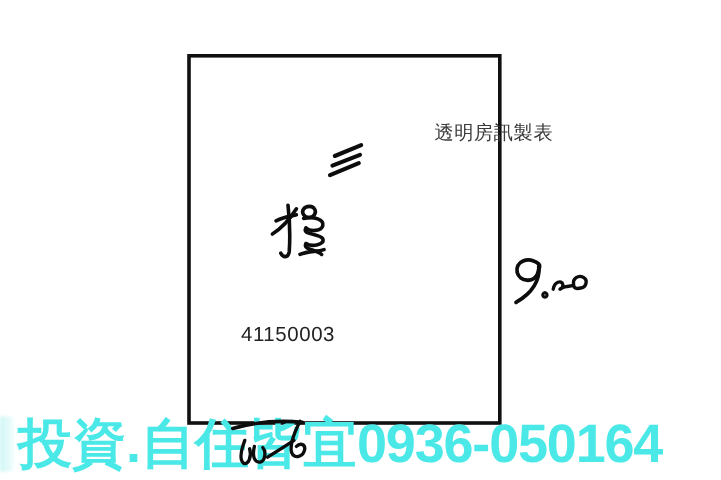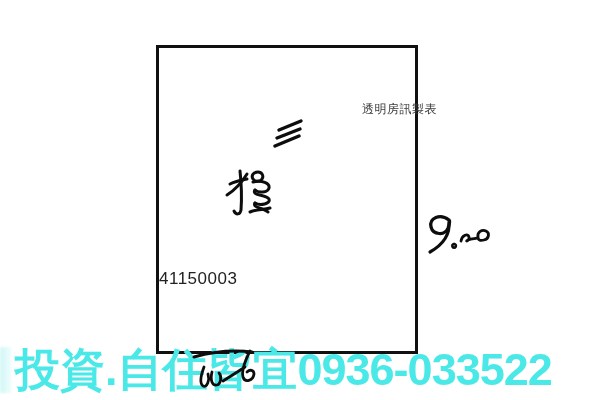--- a/index.html
+++ b/index.html
@@ -15,38 +15,39 @@
     position:absolute;
     left:156px;top:45px;
     width:256px;height:303px;
     border:3px solid #101010;
     z-index:1;
   }
   
   .credit{
     position:absolute;
     left:362px;top:101px;
-    font-size:12px;
+    font-size:16px;
     letter-spacing:0.5px;
     color:#3a3a3a;
     z-index:3;
     white-space:nowrap;
   }
   
   .parcel-numbers{
     position:absolute;
     left:0px;top:221px;
     width:106px;
-    text-align:left;
+    text-align:center;
     font-size:17px;
     line-height:19px;
     color:#222222;
     letter-spacing:0.5px;
     z-index:2;
     white-space:nowrap;
+    padding-left:28px;
   }
   
   .hw{position:absolute;z-index:4;}
   .hw path{fill:none;stroke:#0d0d0d;stroke-linecap:round;stroke-linejoin:round;}
   .hw-three{left:113px;top:68px;}          
   .hw-type{left:65px;top:120px;}
   .hw-measure{left:420px;top:211px;}
   .hw-scribble{left:190px;top:345px;z-index:5;}
   
   .banner{
@@ -106,21 +107,21 @@
     <path d="M29,9 C20,2 9,7 11,16 C13,24 25,25 28,17 C30,11 30,10 29,9" stroke-width="3.2"></path>
     <path d="M29,11 C30,22 24,33 10,41" stroke-width="3.2"></path>
     <path d="M34,33 a1.8,1.8 0 1 0 0.2,0" stroke-width="2.6"></path>
     <path d="M41,30 C42,24 48,22 49,26 C50,30 44,31 48,29 C52,27 55,28 57,27" stroke-width="2.8"></path>
     <path d="M58,26 C57,21 62,18 66,20 C70,22 69,28 64,29 C60,30 58,29 58,26" stroke-width="2.8"></path>
   </svg>
 
   <div class="edge-smear"></div>
 
   <div class="banner">
-    <span>投資.自住皆宜</span><span class="phone">0936-033522</span>
+    <span>投資.自住皆宜</span><span class="phone">0936-050164</span>
   </div>
 
   <svg class="hw hw-scribble" width="78" height="46" viewBox="0 0 78 46" role="img">
     <path d="M4,12 C22,7 44,5 62,7" stroke-width="3"></path>
     <path d="M14,22 C11,30 9,38 13,41 C17,43 20,35 18,29" stroke-width="2.8"></path>
     <path d="M22,27 C20,35 22,41 27,40 C31,39 32,31 29,28" stroke-width="2.8"></path>
     <path d="M33,36 C41,31 49,26 55,22" stroke-width="2.8"></path>
     <path d="M60,6 C56,14 51,25 53,32 C55,38 63,36 64,29 C64,25 60,24 57,27" stroke-width="2.8"></path>
   </svg>
 

